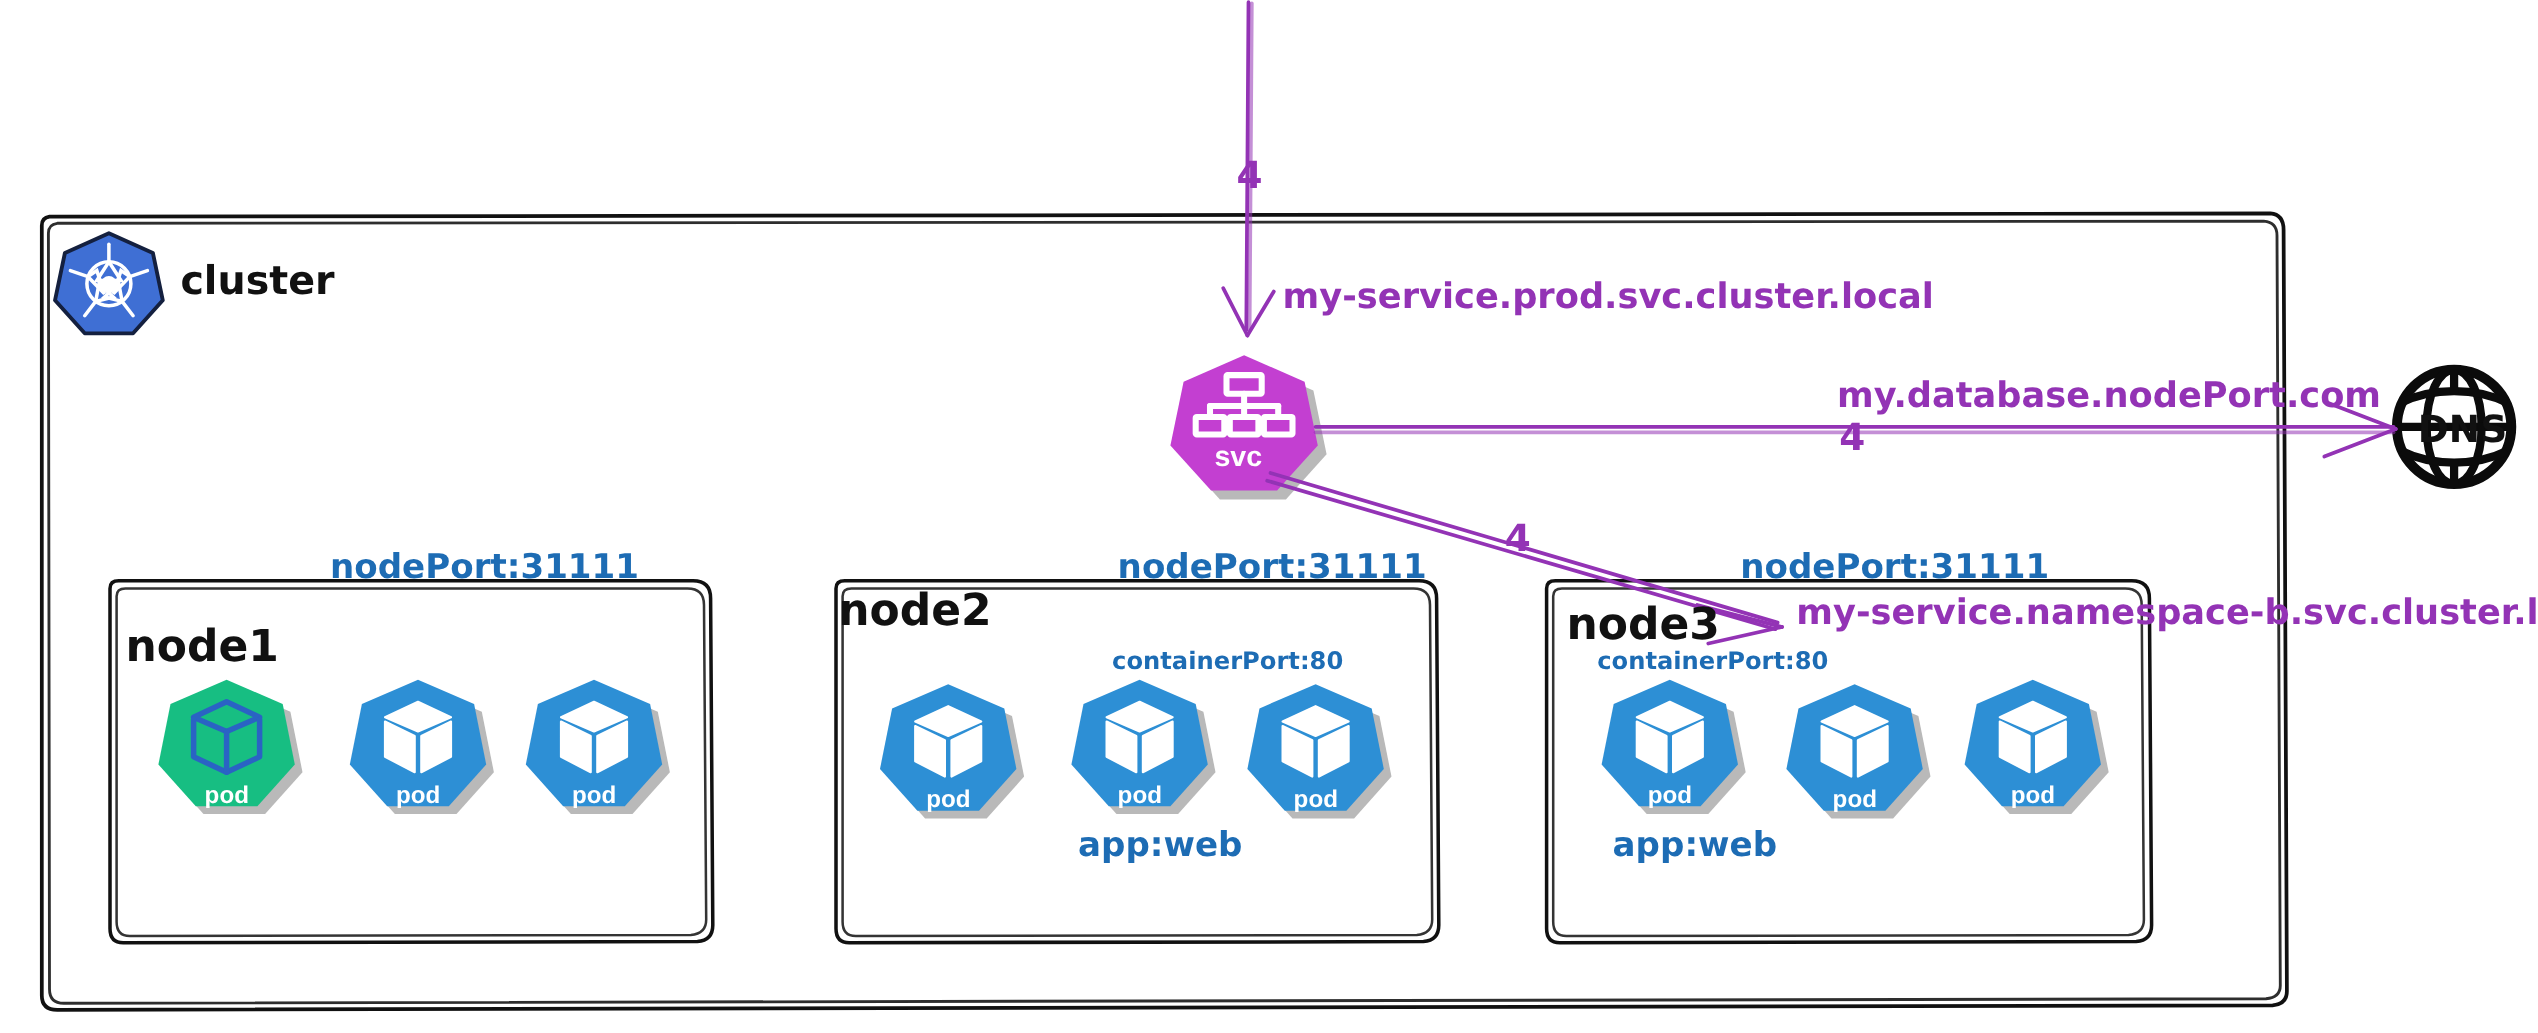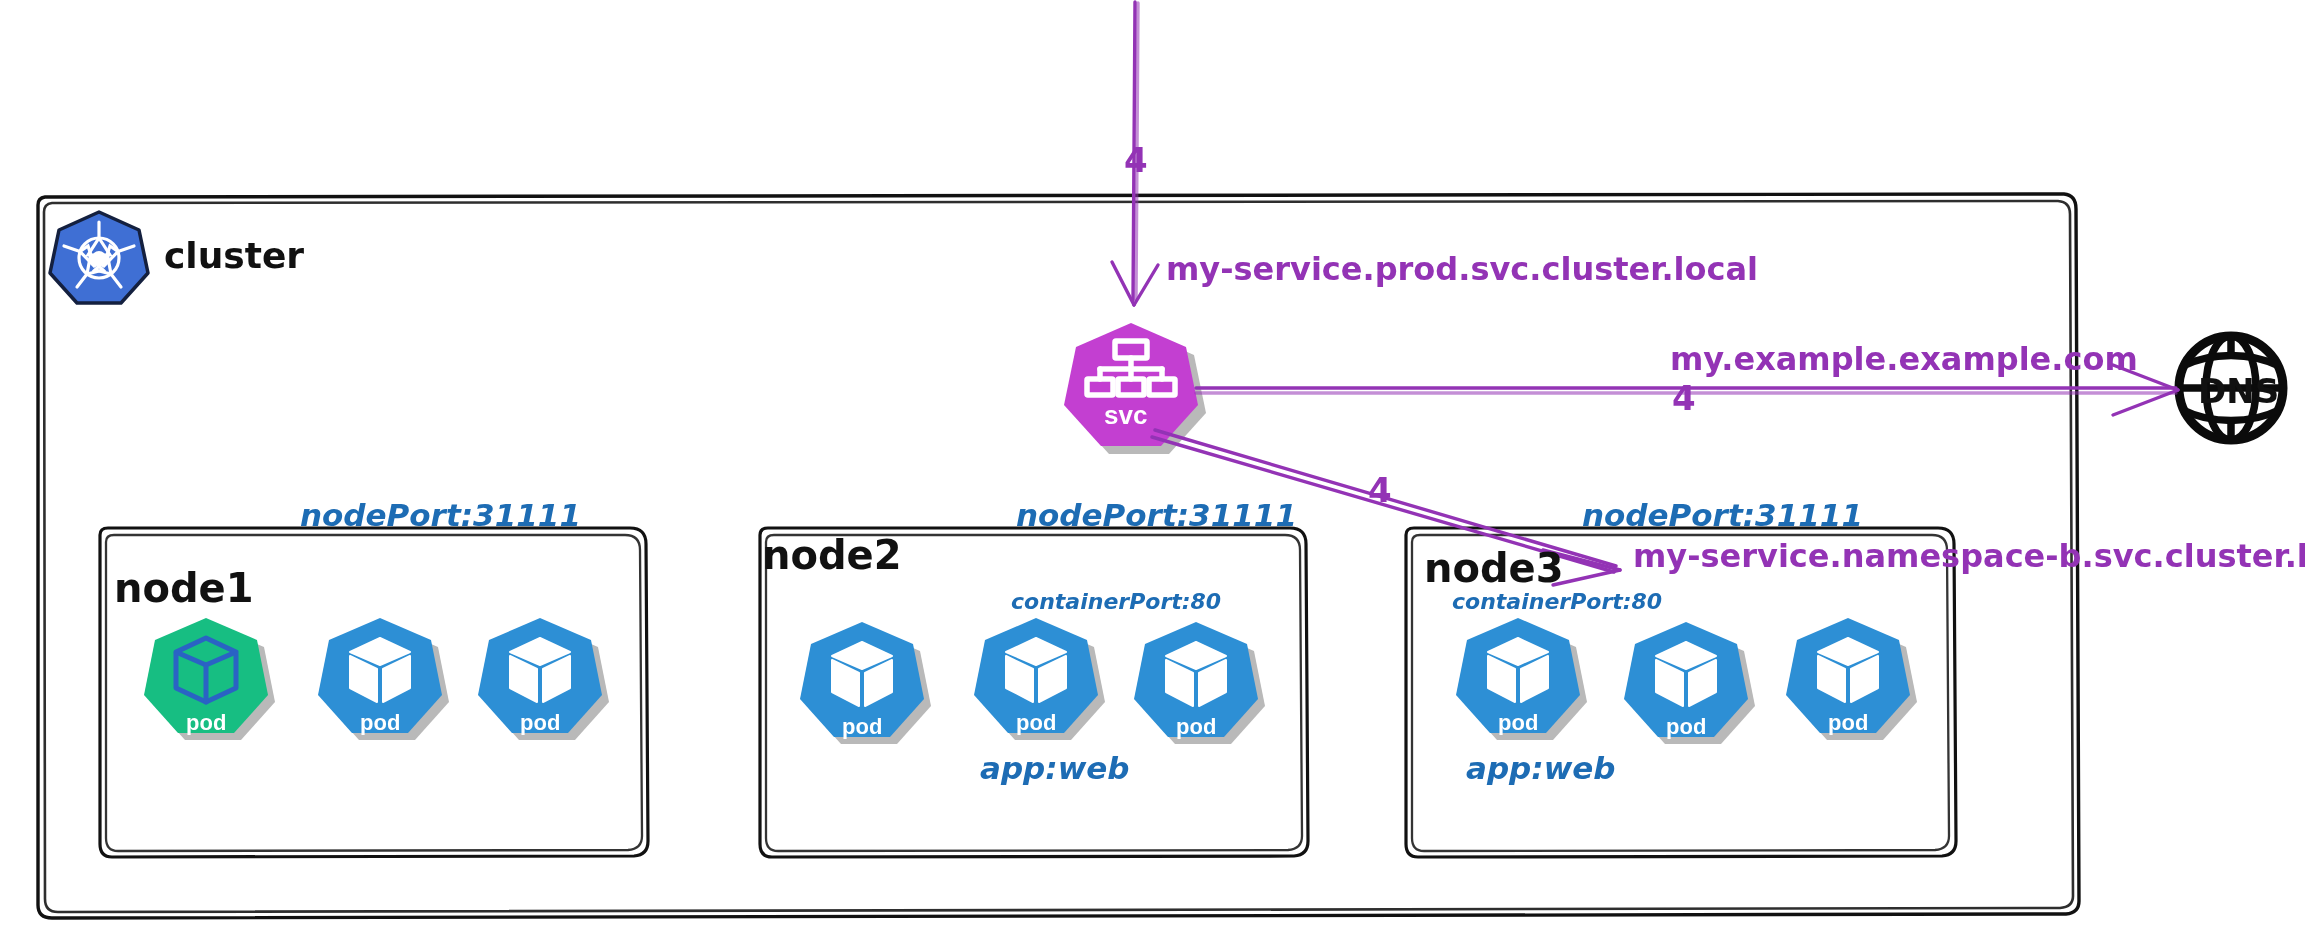--- a/index.html
+++ b/index.html
@@ -24,21 +24,21 @@
     width: 2307px;
     height: 939px;
   }
   .lbl {
     position: absolute;
     white-space: nowrap;
     font-family: "DejaVu Sans", sans-serif;
     font-weight: 700;
   }
   .lbl-black { color: #111111; }
-  .lbl-blue  { color: #1d6cb4; font-style: italic; }
+  .lbl-blue  { color: #1d6cb4; }
   .lbl-purple{ color: #9333b5; }
   .pod-caption {
     position: absolute;
     color: #ffffff;
     font-family: Liberation Sans, sans-serif;
     font-weight: 700;
     font-size: 22px;
     white-space: nowrap;
     pointer-events: none;
   }
@@ -182,21 +182,21 @@
         <path d="M1543,550 L1620,570"></path>
         <path d="M1553,585 L1620,570"></path>
       </g>
     </g>
   </svg>
 
   <div class="lbl lbl-black" style="left:164px; top:235px; font-size:36px;">cluster</div>
 
   <div class="lbl lbl-purple" style="left:1166px; top:250px; font-size:32px;">my-service.prod.svc.cluster.local</div>
 
-  <div class="lbl lbl-purple" style="left:1670px; top:340px; font-size:32px;">my.example.example.com</div>
+  <div class="lbl lbl-purple" style="left:1670px; top:340px; font-size:32px;">my.database.nodePort.com</div>
 
   <div class="lbl lbl-purple" style="left:1633px; top:537px; font-size:32px;">my-service.namespace-b.svc.cluster.local</div>
 
   <div class="pod-caption" style="left:1104px; top:400px; font-size:26px;">svc</div>
 
   <div class="lbl lbl-black" style="left:2198px; top:371px; font-size:34px;">DNS</div>
 
   <div class="lbl lbl-purple" style="left:1124px; top:140px; font-size:34px;">4</div>
   <div class="lbl lbl-purple" style="left:1672px; top:378px; font-size:34px;">4</div>
   <div class="lbl lbl-purple" style="left:1368px; top:470px; font-size:34px;">4</div>

